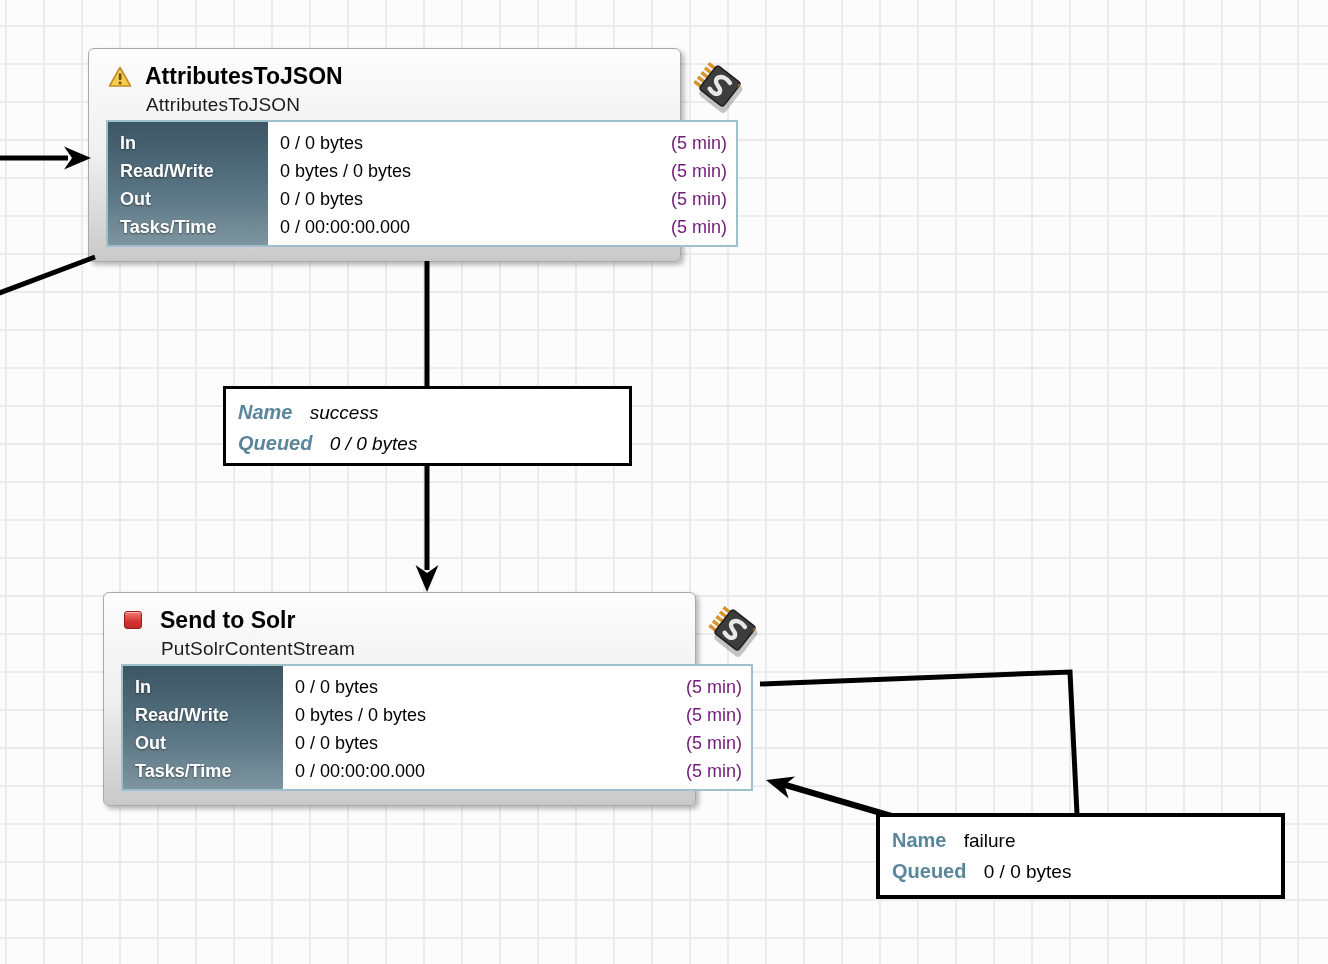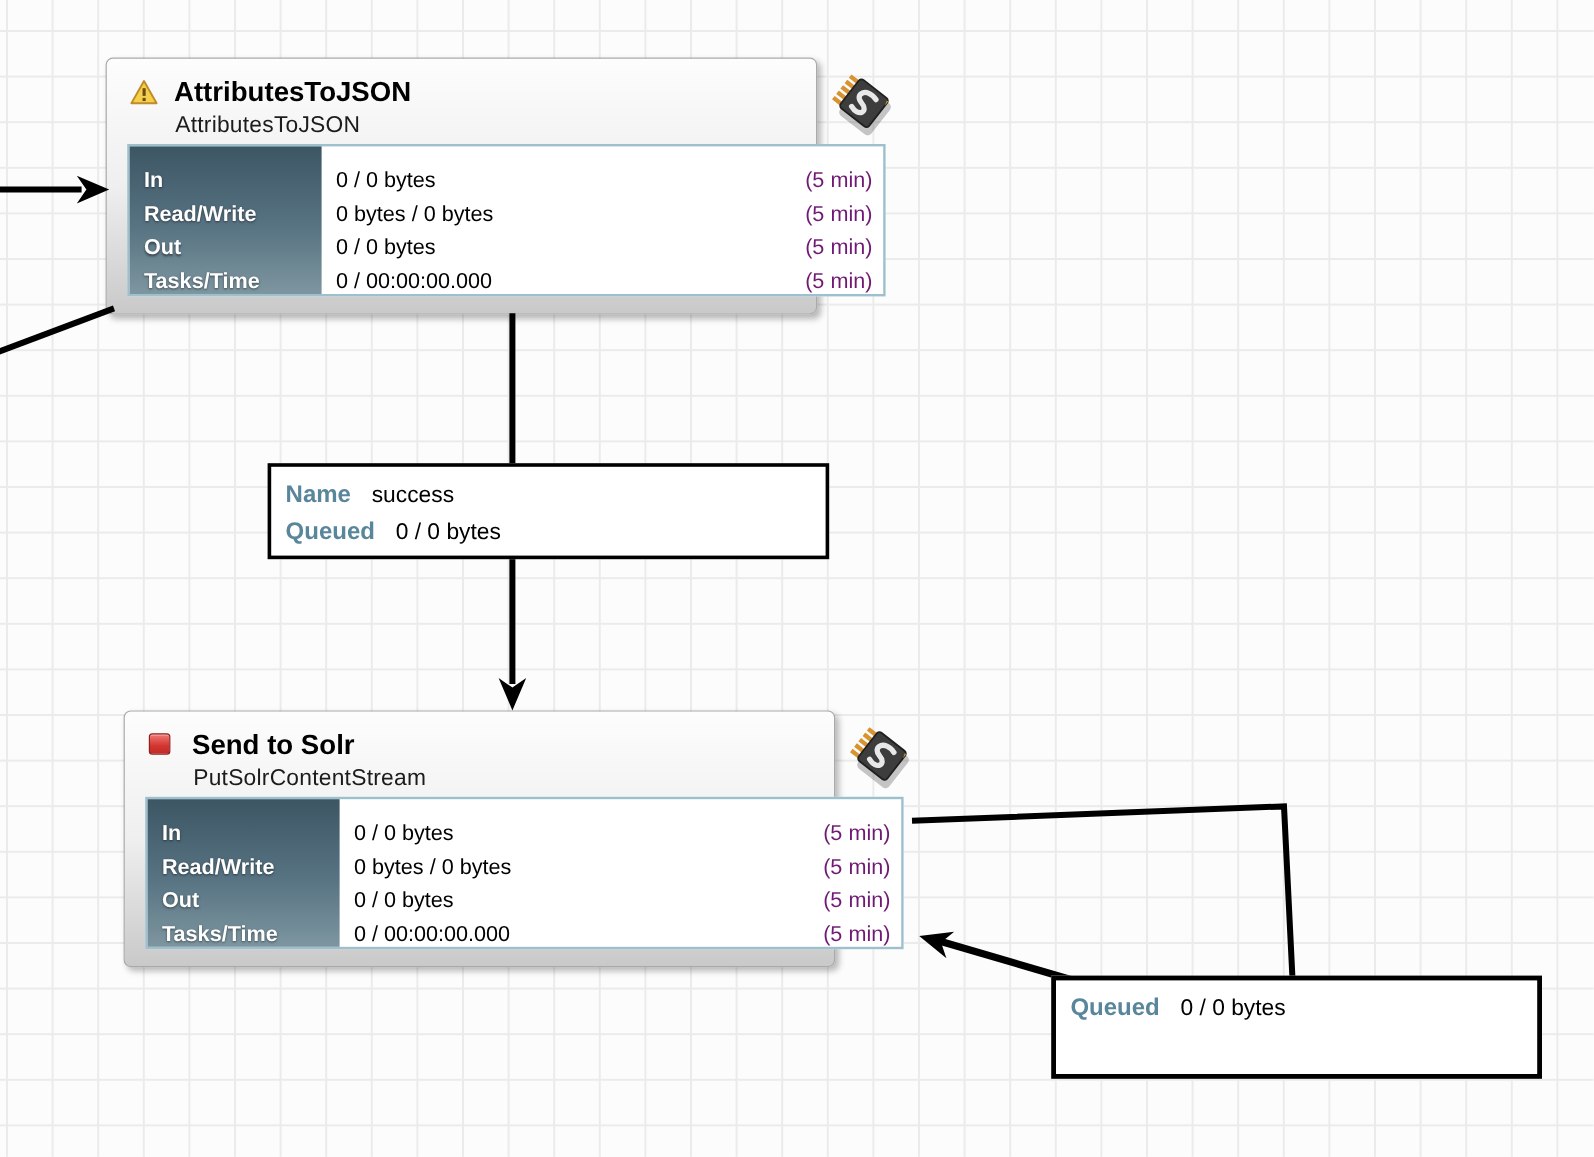--- a/index.html
+++ b/index.html
@@ -34,21 +34,21 @@
   .chip{position:absolute;left:600px;top:6px;width:62px;height:62px;}
   .stats{
     position:absolute;left:17px;top:71px;width:632px;height:127px;box-sizing:border-box;
     background:#fff;border:2px solid #9ec0cd;
   }
   .labelcol{
     position:absolute;left:0;top:0;bottom:0;width:160px;
     background:linear-gradient(to bottom,#3c5664 0%,#587382 55%,#7d96a0 100%);
   }
   .rows{position:absolute;left:0;right:0;top:0;bottom:0;padding-top:11px;display:flex;flex-direction:column;}
-  .row{height:28.5px;display:flex;align-items:flex-end;font-size:18px;}
+  .row{height:28.5px;display:flex;align-items:flex-start;font-size:18px;}
   .sl{
     flex:0 0 160px;box-sizing:border-box;padding-left:12px;
     color:#fff;font-weight:bold;text-shadow:0 1px 2px rgba(0,0,0,0.5);white-space:nowrap;
   }
   .sv{flex:1 1 auto;padding-left:12px;color:#000;white-space:nowrap;}
   .sw{flex:0 0 auto;padding-right:9px;color:#701a75;white-space:nowrap;}
   .overlay{position:absolute;left:0;top:0;pointer-events:none;}
   .conn-label{
     position:absolute;box-sizing:border-box;background:#fff;border:3px solid #000;
     padding:8px 12px 0 12px;
@@ -177,31 +177,35 @@
       <line x1="427" y1="261" x2="427" y2="570" stroke="#000" stroke-width="5"></line>
       <path d="M0,0 L-27,-11.5 L-19,0 L-27,11.5 Z" transform="translate(427,592) rotate(90)" fill="#000"></path>
     </g>
     <g>
       <polyline points="760,684 1070,672 1077,814" fill="none" stroke="#000" stroke-width="5"></polyline>
       <line x1="905" y1="820" x2="782" y2="784" stroke="#000" stroke-width="6"></line>
       <path d="M0,0 L-27,-11.5 L-19,0 L-27,11.5 Z" transform="translate(766,780) rotate(-163.7)" fill="#000"></path>
     </g>
   </svg>
 
-  <div class="conn-label" style="left:223px;top:386px;width:468px;height:80px;">
+  <div class="conn-label" style="left:223px;top:386px;width:409px;height:80px;font-style:italic;">
     <div class="cl-row">
       <span class="cl-key">Name</span>
       <span class="cl-val">success</span>
     </div>
     <div class="cl-row">
       <span class="cl-key">Queued</span>
       <span class="cl-val">0 / 0 bytes</span>
     </div>
   </div>
 
   <div class="conn-label thick" style="left:876px;top:813px;width:409px;height:86px;">
     <div class="cl-row">
+      <span class="cl-key">Name</span>
+      <span class="cl-val">failure</span>
+    </div>
+    <div class="cl-row">
       <span class="cl-key">Queued</span>
       <span class="cl-val">0 / 0 bytes</span>
     </div>
   </div>
 
 </div>
 
 </body></html>

